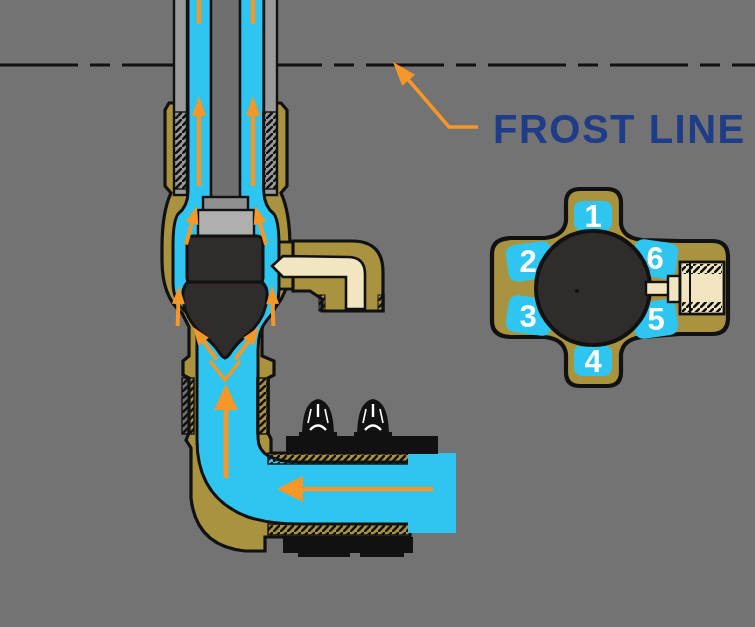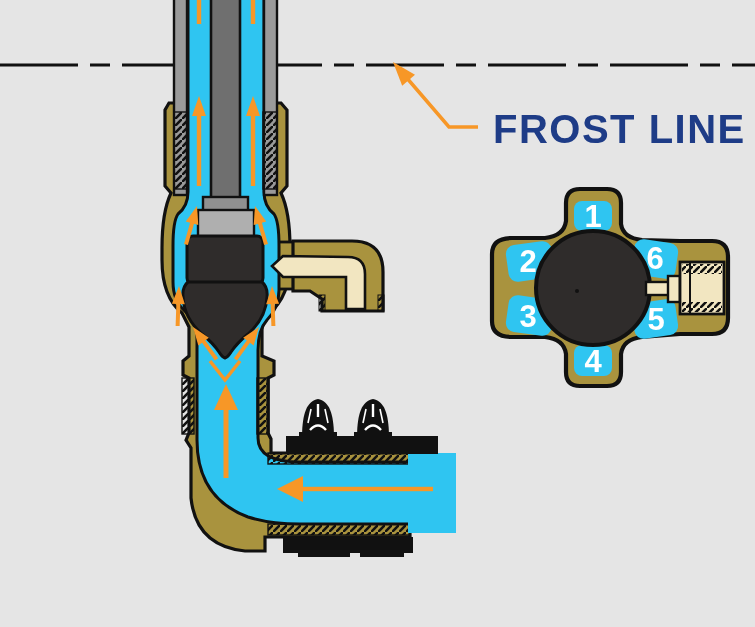--- a/index.html
+++ b/index.html
@@ -1,16 +1,16 @@
 <!DOCTYPE html>
 <html><head>
 <meta charset="utf-8">
 <style>
   html,body{margin:0;padding:0;background:#fff;}
-  .stage{position:relative;width:755px;height:627px;background:#e5e5e5;overflow:hidden;
+  .stage{position:relative;width:755px;height:627px;background:#737373;overflow:hidden;
          font-family:"Liberation Sans", sans-serif;}
   svg{display:block;}
   .outline{stroke:#111;}
   .frost-label{font-family:"Liberation Sans", sans-serif;font-weight:bold;}
   .port-num{font-family:"Liberation Sans", sans-serif;font-weight:bold;font-size:31px;}
 </style>
 </head>
 <body>
 
 <div class="stage">

